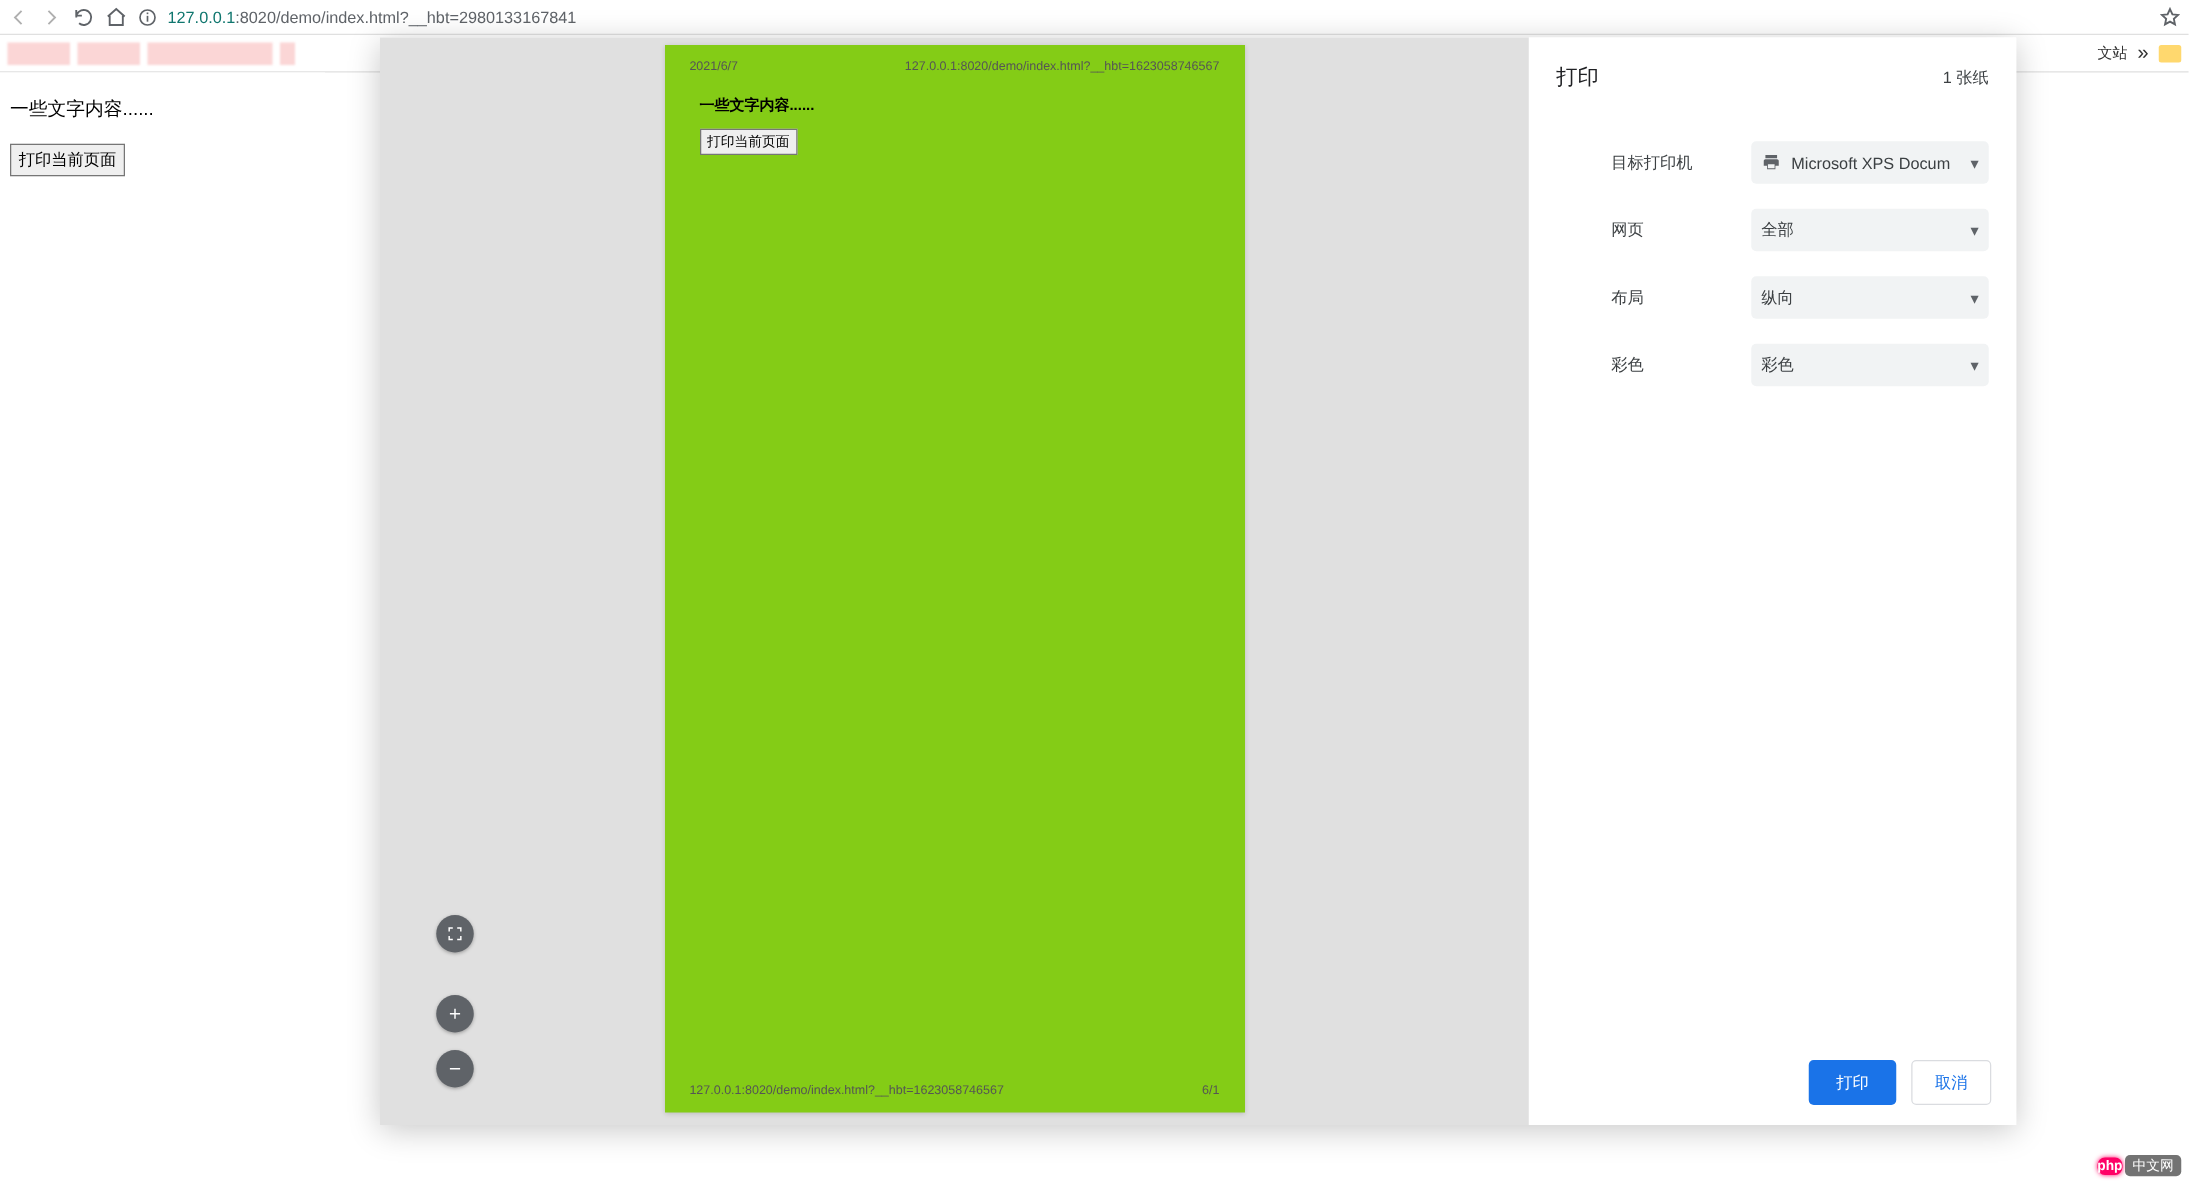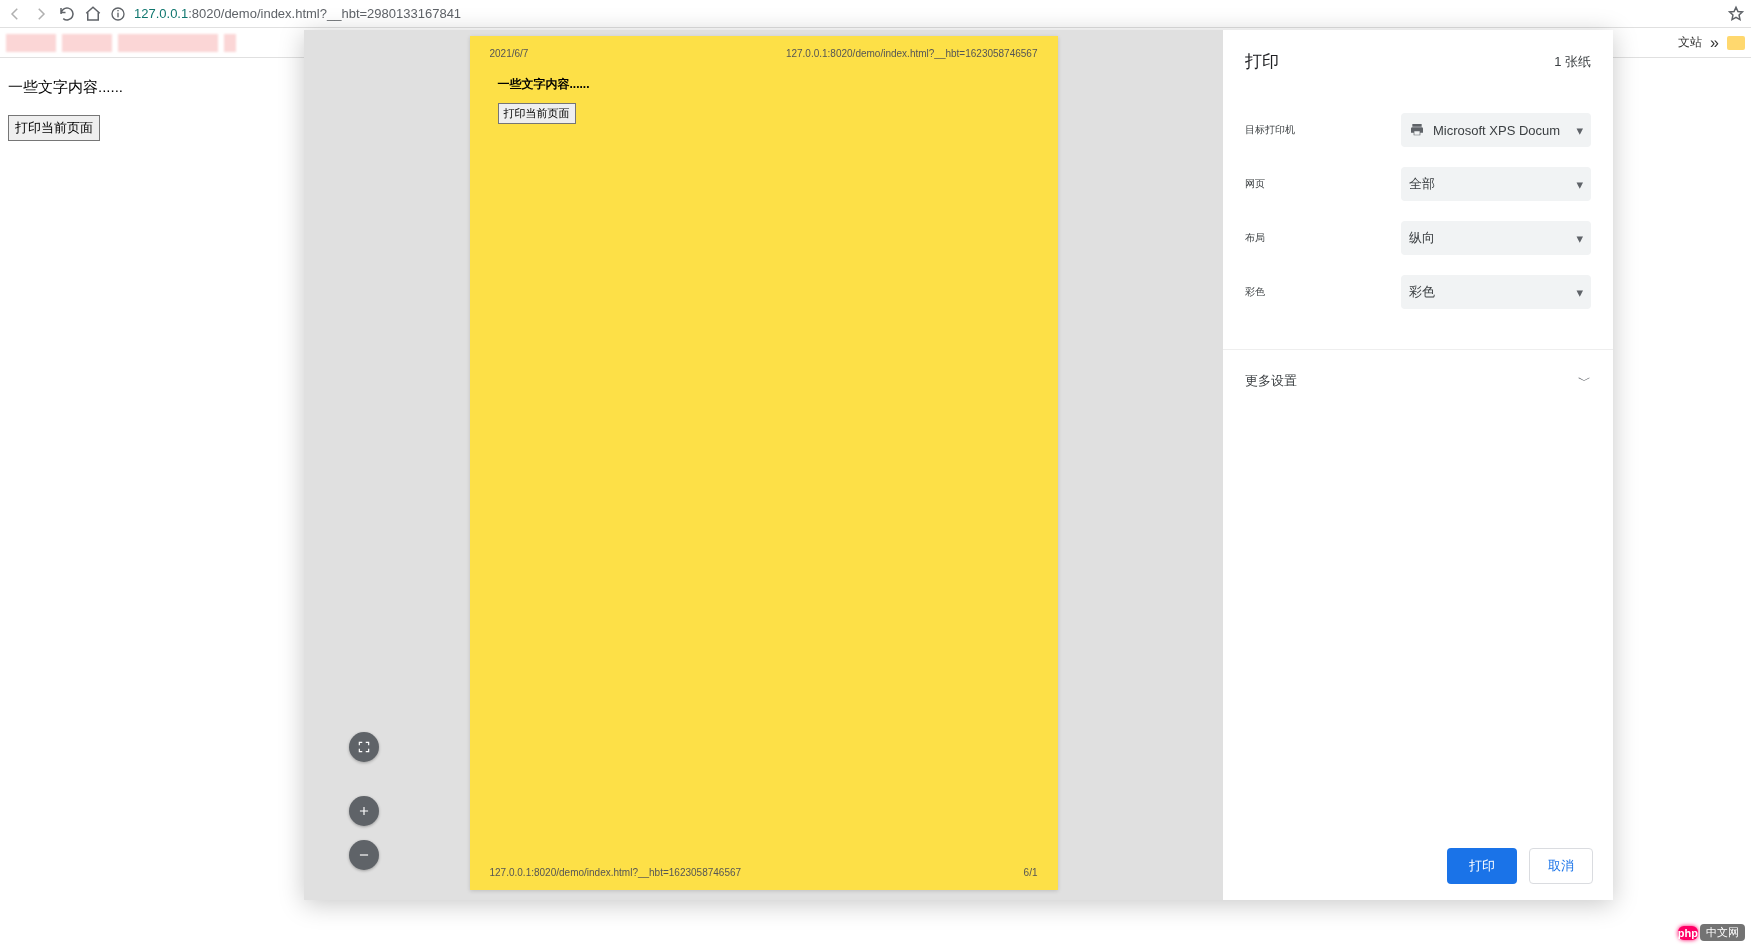--- a/index.html
+++ b/index.html
@@ -27,39 +27,39 @@
   
   .page-under { position:absolute; left:0; top:58px; width: 260px; height: 889px; background:#fff; padding: 20px 8px; }
   .page-under .text { font-size:15px; color:#000; margin-bottom:18px; }
   .page-under .btn { border:1px solid #767676; background:#efefef; padding:3px 6px; font-size:13px; cursor:pointer; }
 
   
   .print-dialog { position:absolute; left:304px; top:30px; width:1309px; height:870px; background:#fff; box-shadow:0 4px 24px rgba(0,0,0,0.22); display:flex; }
 
   
   .preview-pane { flex:1; background:#e0e0e0; position:relative; display:flex; justify-content:center; padding:0; }
-  .preview-page { margin-top:6px; width:588px; height:854px; background:#fde047; box-shadow:0 1px 4px rgba(0,0,0,0.15); position:relative; }
+  .preview-page { margin-top:6px; width:464px; height:854px; background:#84cc16; box-shadow:0 1px 4px rgba(0,0,0,0.15); position:relative; }
   .pv-header { position:absolute; top:12px; left:20px; right:20px; display:flex; justify-content:space-between; font-size:10px; color:#555; }
   .pv-footer { position:absolute; bottom:12px; left:20px; right:20px; display:flex; justify-content:space-between; font-size:10px; color:#555; }
   .pv-body { position:absolute; top:40px; left:28px; right:28px; }
   .pv-text { font-size:12px; font-weight:bold; color:#000; margin-bottom:10px; }
   .pv-btn { border:1px solid #767676; background:#efefef; padding:2px 5px; font-size:11px; display:inline-block; }
 
   
   .float-controls { position:absolute; left:45px; bottom:30px; display:flex; flex-direction:column; gap:14px; }
   .circle-btn { width:30px; height:30px; border-radius:50%; background:#5f6368; color:#fff; display:flex; align-items:center; justify-content:center; cursor:pointer; box-shadow:0 1px 3px rgba(0,0,0,0.3); font-size:16px; }
 
   
   .settings-pane { width:390px; background:#fff; display:flex; flex-direction:column;gap:12px; }
   .sp-header { display:flex; justify-content:space-between; align-items:center; padding:20px 22px 10px; }
   .sp-title { font-size:17px; color:#202124; }
   .sp-count { font-size:13px; color:#3c4043; }
   .sp-fields { padding: 8px 22px; }
   .sp-row { display:flex; align-items:center; min-height:54px; }
-  .sp-label { flex:1; font-size:10px; color:#3c4043; }
+  .sp-label { flex:1; font-size:13px; color:#3c4043;margin-left:44px; }
   .dd { width:190px; height:34px; background:#f1f3f4; border-radius:4px; display:flex; align-items:center; padding:0 8px; font-size:13px; color:#3c4043; cursor:pointer; position:relative;justify-content:flex-end; }
   .dd .dd-icon { margin-right:8px; display:flex; align-items:center; }
   .dd .dd-text { flex:1; white-space:nowrap; overflow:hidden; text-overflow:ellipsis; }
   .dd .dd-caret { color:#5f6368; }
   .sp-more { padding:22px; border-top:1px solid #eee; margin-top:10px; }
   .more-row { display:flex; justify-content:space-between; align-items:center; font-size:13px; color:#3c4043; cursor:pointer;}
   .sp-spacer { flex:1; }
   .sp-actions { display:flex; justify-content:flex-end; gap:12px; padding:16px 20px; }
   .btn-primary { background:#1a73e8; color:#fff; border:none; border-radius:4px; padding:8px 22px; font-size:13px; cursor:pointer; }
   .btn-secondary { background:#fff; color:#1a73e8; border:1px solid #dadce0; border-radius:4px; padding:8px 18px; font-size:13px; cursor:pointer; }
@@ -206,26 +206,20 @@
 
       <div class="sp-row">
         <div class="sp-label">彩色</div>
         <div class="dd">
           <span class="dd-text">彩色</span>
           <span class="dd-caret">▾</span>
         </div>
       </div>
     </div>
 
-    <div class="sp-more">
-      <div class="more-row">
-        <span>更多设置</span>
-        <span style="color:#5f6368">﹀</span>
-      </div>
-    </div>
 
     <div class="sp-spacer"></div>
 
     <div class="sp-actions">
       <button class="btn-primary">打印</button>
       <button class="btn-secondary">取消</button>
     </div>
   </div>
 </div>
 

